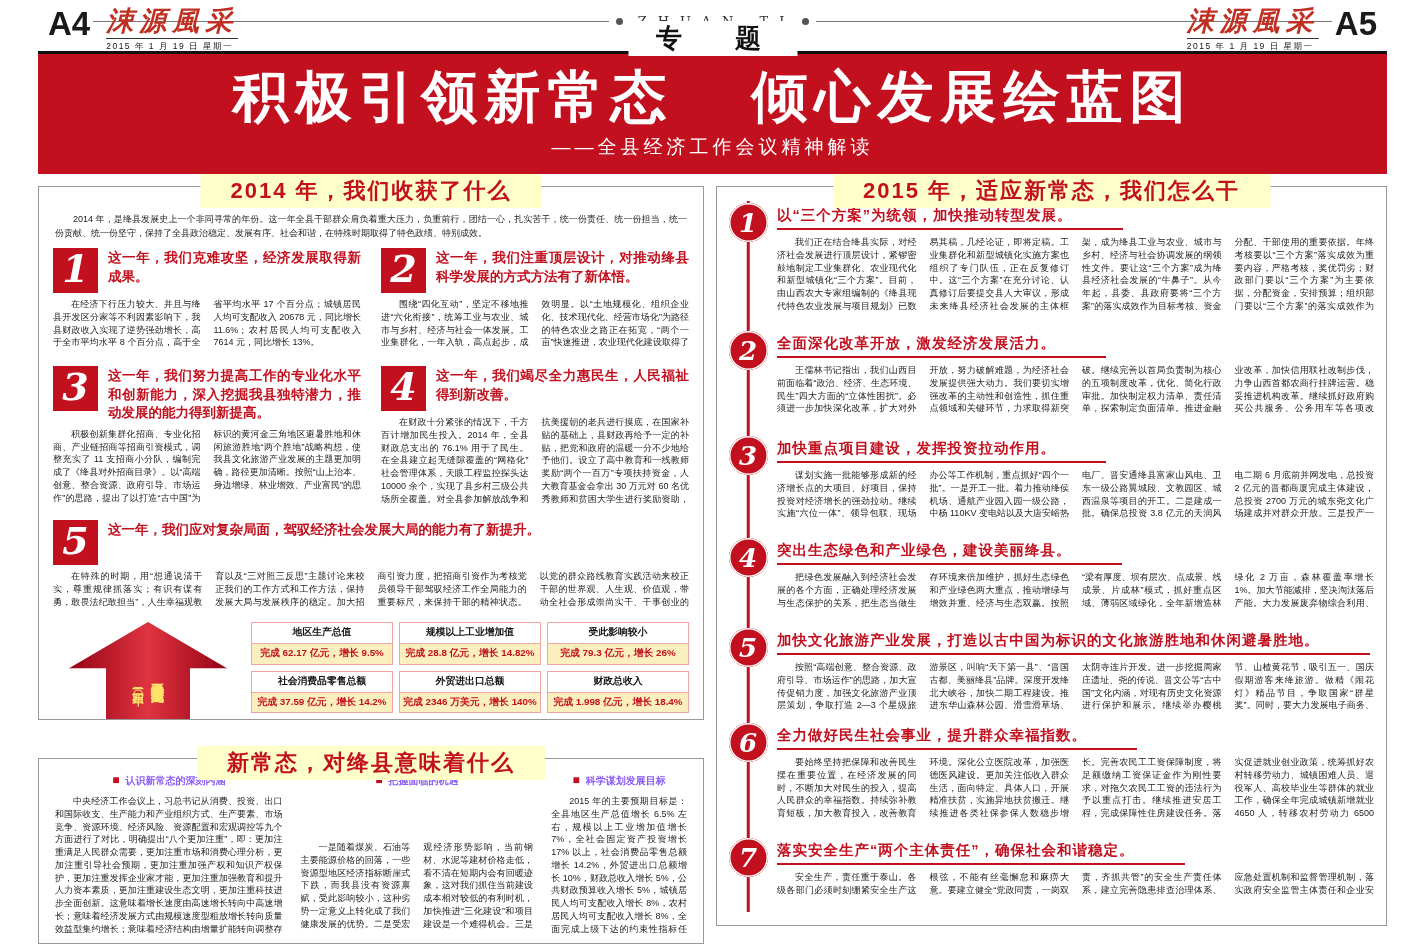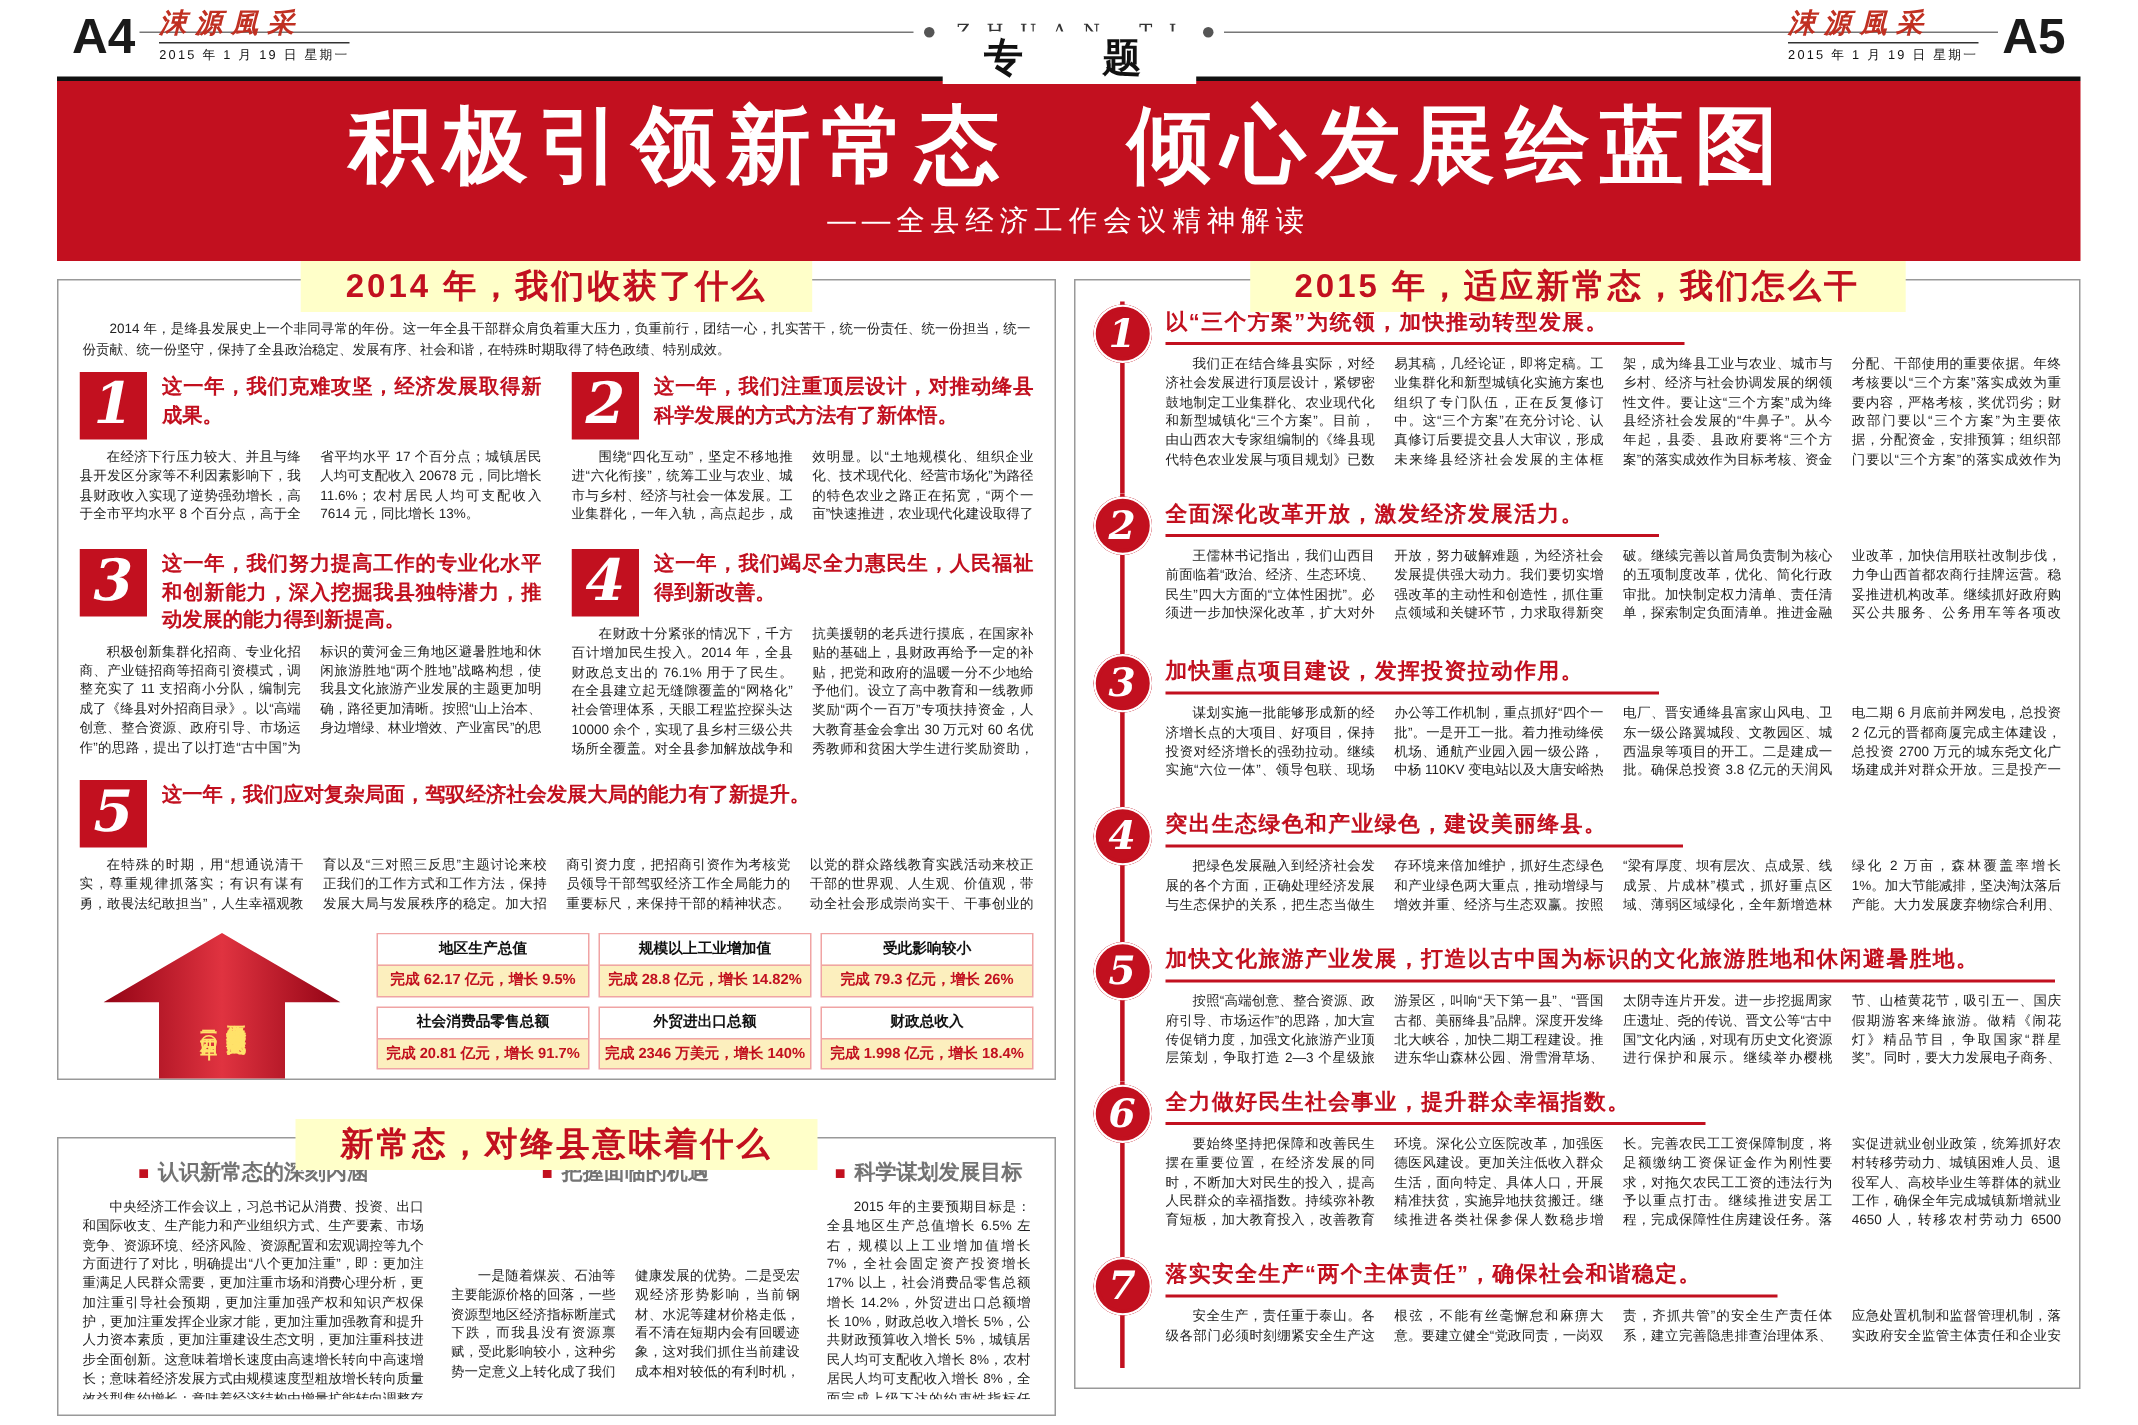--- a/index.html
+++ b/index.html
@@ -30,21 +30,21 @@
     letter-spacing:22px; background:#fff; padding:0 14px 0 28px; z-index:3; white-space:nowrap;
   }
   .rule{ position:absolute; bottom:0; height:3px; background:#111; }
   .rule.l{ left:0; width:615px; }
   .rule.r{ right:0; width:615px; }
   .mast{ position:absolute; top:6px; display:flex; gap:16px; align-items:flex-start; z-index:2; }
   .mast.left{ left:10px; }
   .mast.right{ right:10px; }
   .pageno{ font-size:33px; font-weight:bold; color:#1a1a1a; line-height:1.1; }
   .mast-block{ display:flex; flex-direction:column; }
-  .mast-title{ color:#c03022; font-family:"DejaVu Serif", serif; font-style:italic; font-weight:bold; font-size:18px; letter-spacing:6px; line-height:1.1; }
+  .mast-title{ color:#c03022; font-family:"DejaVu Serif", serif; font-style:italic; font-weight:bold; font-size:27px; letter-spacing:6px; line-height:1.1;text-align:center; }
   .mast-date{ font-size:8.5px; letter-spacing:1.5px; color:#111; border-top:1px solid #333; margin-top:2px; padding-top:2px; }
 
   
   .banner{ margin:0 38px; height:120px; background:var(--red); color:#fff; text-align:center; padding-top:12px; }
   .banner-title{ font-size:56px; font-weight:900; letter-spacing:7px; line-height:1.1; white-space:nowrap; }
   .t-gap{ display:inline-block; width:78px; }
   .banner-sub{ font-size:19px; font-weight:normal; letter-spacing:4px; margin-top:6px; }
 
   
   .spread{ display:flex; gap:12px; margin:0 38px; align-items:flex-start; }
@@ -94,21 +94,21 @@
   .arrow-main{ font-size:13px; letter-spacing:1px; }
   .ind-grid{ flex:1; display:grid; grid-template-columns:repeat(3,1fr); grid-template-rows:repeat(3,1fr); gap:6px; }
   .ind-cell{ border:1.5px solid var(--pink); display:flex; flex-direction:column; }
   .ind-title{ flex:1; display:flex; align-items:center; justify-content:center; font-weight:bold; font-size:9.8px; background:#fff; color:#111; }
   .ind-value{ flex:1; display:flex; align-items:center; justify-content:center; font-weight:bold; font-size:9.8px; background:var(--cellyellow); color:var(--red); border-top:1.5px solid var(--pink); }
 
   
   .pnn{ height:186px; padding:14px 16px 10px; display:flex; gap:18px; }
   .nn-block{ display:flex; flex-direction:column; overflow:hidden; }
   .nn1{ width:36%; } .nn2{ flex:1;gap:46px; } .nn3{ width:21.5%; }
-  .nn-head{ text-align:center; font-weight:900; font-size:14px; color:#737373; margin-bottom:7px; flex-shrink:0; }
+  .nn-head{ text-align:center; font-weight:900; font-size:10px; color:#8b5cf6; margin-bottom:7px; flex-shrink:0; }
   .sq{ color:var(--red); font-size:12px; margin-right:6px; }
   .sq::before{ content:"■"; }
   .nn-body{ flex:1; overflow:hidden; font-size:9px; line-height:1.42; text-align:justify; text-indent:2em; column-fill:auto; }
   .nn2 .nn-body{ column-count:2; column-gap:13px; }
 
   
   .p2015{ height:740px; padding:14px 12px 8px 6px; }
   .r-item{ display:flex; overflow:hidden; }
   .r-rail{ width:50px; flex-shrink:0; position:relative; display:flex; justify-content:center; }
   .r-rail::before{ content:""; position:absolute; left:50%; transform:translateX(-50%); top:-20px; bottom:0; width:2.5px; background:var(--red); }
@@ -234,21 +234,21 @@
             <div class="ind-cell">
               <div class="ind-title">规模以上工业增加值</div>
               <div class="ind-value">完成 28.8 亿元，增长 14.82%</div>
             </div>
             <div class="ind-cell">
               <div class="ind-title">受此影响较小</div>
               <div class="ind-value">完成 79.3 亿元，增长 26%</div>
             </div>
             <div class="ind-cell">
               <div class="ind-title">社会消费品零售总额</div>
-              <div class="ind-value">完成 20.81 亿元，增长 91.7%</div>
+              <div class="ind-value">完成 37.59 亿元，增长 14.2%</div>
             </div>
             <div class="ind-cell">
               <div class="ind-title">外贸进出口总额</div>
               <div class="ind-value">完成 2346 万美元，增长 140%</div>
             </div>
             <div class="ind-cell">
               <div class="ind-title">财政总收入</div>
               <div class="ind-value">完成 1.998 亿元，增长 18.4%</div>
             </div>
             <div class="ind-cell">

